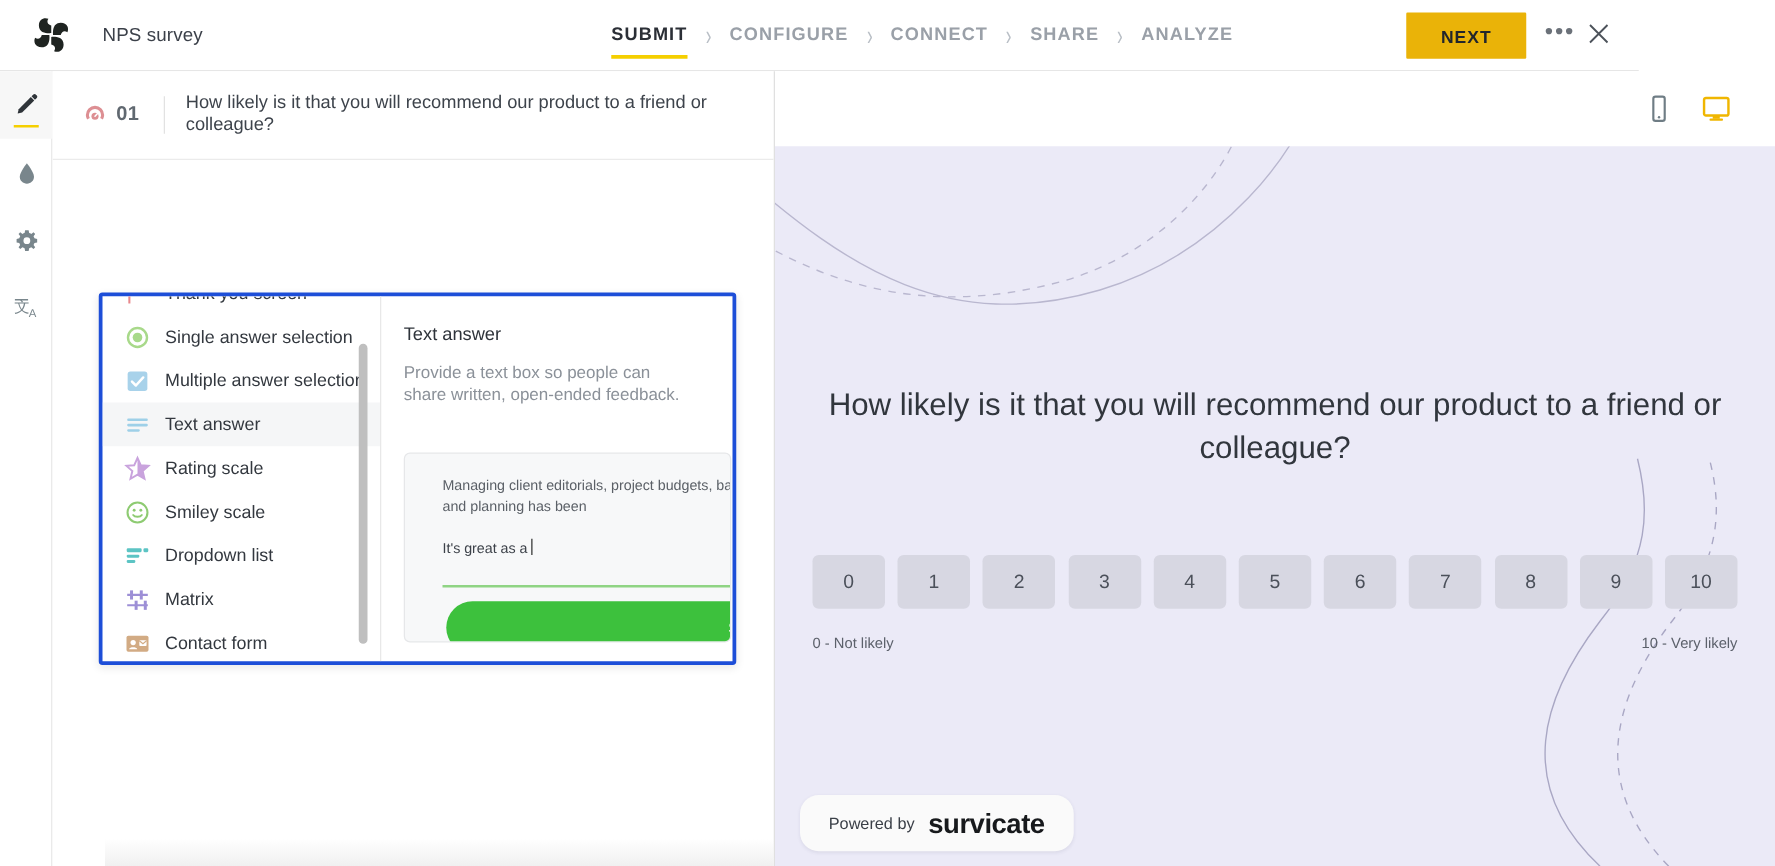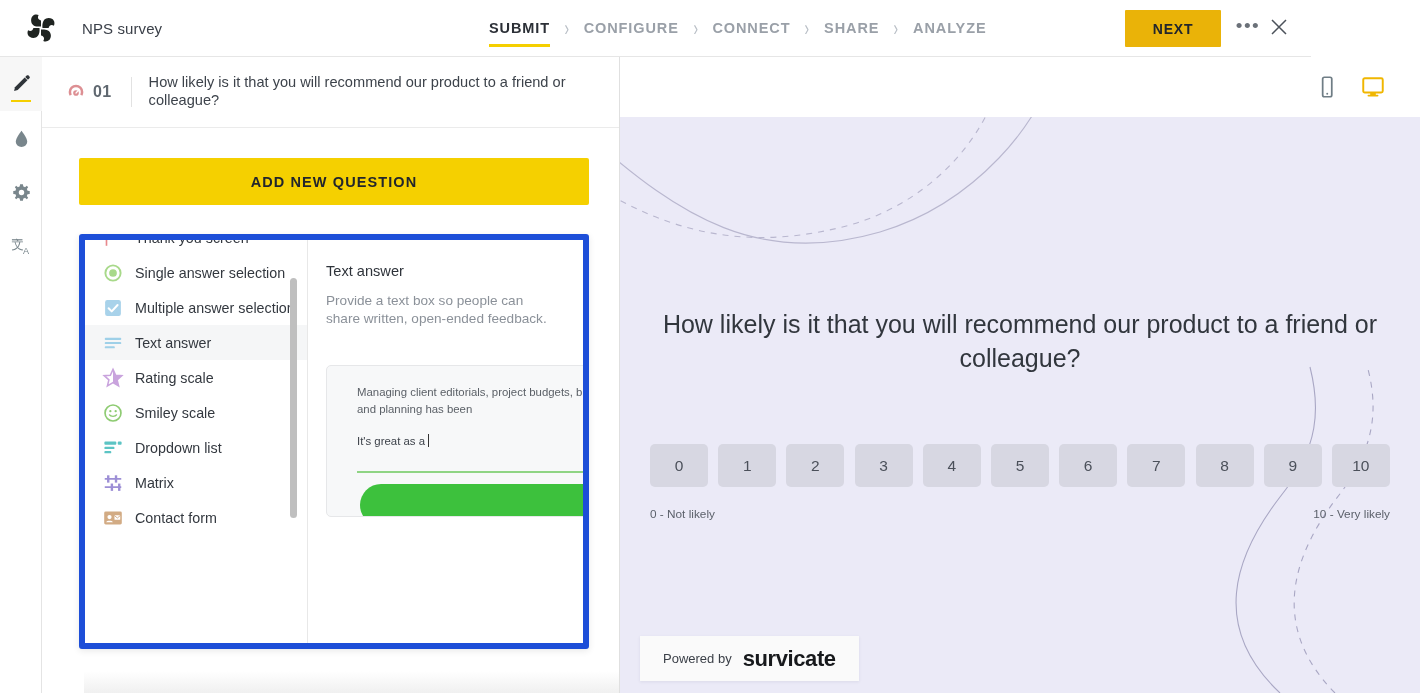--- a/index.html
+++ b/index.html
@@ -92,22 +92,22 @@
   .add-btn {
     position: absolute; left: 37px; top: 101px;
     width: 510px; height: 47px; background: #f5d000; border: none;
     color: #22262c; font-size: 14.5px; font-weight: bold; letter-spacing: 1.1px;
     font-family: inherit; cursor: pointer; border-radius: 2px;
   }
 
   
   .picker {
     position: absolute; left: 37px; top: 177px;
-    width: 510px; height: 415px;
-    background: #fff; border: 6px solid #1d4ed8; border-radius: 3px;
+    width: 510px; height: 298px;
+    background: #fff; border: 3px solid #1d4ed8; border-radius: 3px;
     box-shadow: 0 2px 7px rgba(0,0,0,.09);
     display: flex; overflow: hidden; justify-content: space-between;
   }
   .picker-list {
     width: 223px; height: 100%; position: relative;
     border-right: 1px solid #e8e8e8; overflow: hidden;
   }
   .picker-scroll { position: absolute; left: 0; top: -20px; width: 223px; }
   .type-row {
     height: 35px; display: flex; align-items: center; padding-left: 17px;
@@ -187,21 +187,21 @@
     color: #4b505a; cursor: pointer;
   }
   .scale-labels {
     position: absolute; left: 30px; top: 390px; width: 740px;
     display: flex; justify-content: space-between;
     font-size: 11.8px; color: #5c616b;
   }
   .powered {
     position: absolute; left: 20px; bottom: 12px;
     height: 45px; padding: 0 23px; background: #fafafa;
-    border-radius: 0; display: flex; align-items: center; gap: 11px;
+    border-radius: 15px; display: flex; align-items: center; gap: 11px;
     box-shadow: 0 1px 3px rgba(60,60,90,.09);
   }
   .powered-by { font-size: 13px; color: #3a3f47; }
   .powered-logo {
     font-size: 22px; font-weight: bold; color: #17191c; letter-spacing: -.4px;
   }
   .bottom-fade {
     position: absolute; left: 42px; bottom: 0; width: 578px; height: 22px;
     background: linear-gradient(to bottom, rgba(255,255,255,0), #f0f0f0);
     pointer-events: none;
@@ -279,21 +279,20 @@
       <svg class="q-icon" viewBox="0 0 24 24">
         <path d="M12 3.2 A8.8 8.8 0 0 0 3.2 12 A8.8 8.8 0 0 0 4.4 16.4 L7 14.9 A5.8 5.8 0 0 1 6.2 12 A5.8 5.8 0 0 1 12 6.2 A5.8 5.8 0 0 1 17.8 12 A5.8 5.8 0 0 1 17 14.9 L19.6 16.4 A8.8 8.8 0 0 0 20.8 12 A8.8 8.8 0 0 0 12 3.2 Z" fill="#dd8f93"></path>
         <circle cx="12" cy="13.2" r="3.4" fill="#dd8f93"></circle>
         <path d="M12 13.2 L15.6 9.3" stroke="#ffffff" stroke-width="1.5" fill="none" stroke-linecap="round"></path>
       </svg>
       <span class="q-num">01</span>
       <span class="q-divide"></span>
       <span class="q-text">How likely is it that you will recommend our product to a friend or colleague?</span>
     </div>
 
-    <button class="add-btn">ADD NEW QUESTION</button>
 
     <div class="picker">
 
       <div class="picker-list">
         <div class="picker-scroll">
 
           <div class="type-row">
             <svg class="type-ico" viewBox="0 0 24 24">
               <rect x="4" y="3.5" width="1.8" height="17" fill="#e8888c"></rect>
               <path d="M6.4 4.2 L18 4.2 L18 11.4 L6.4 11.4 Z" fill="#e8888c"></path>

